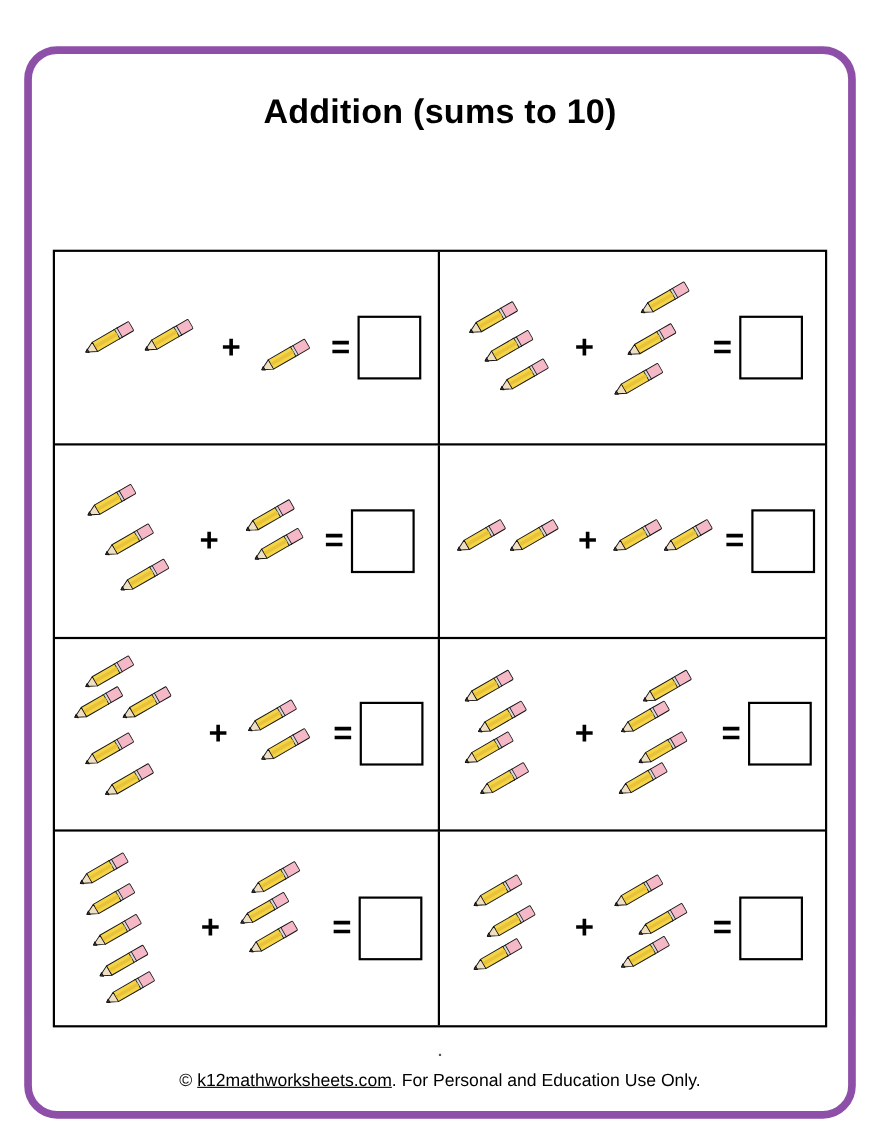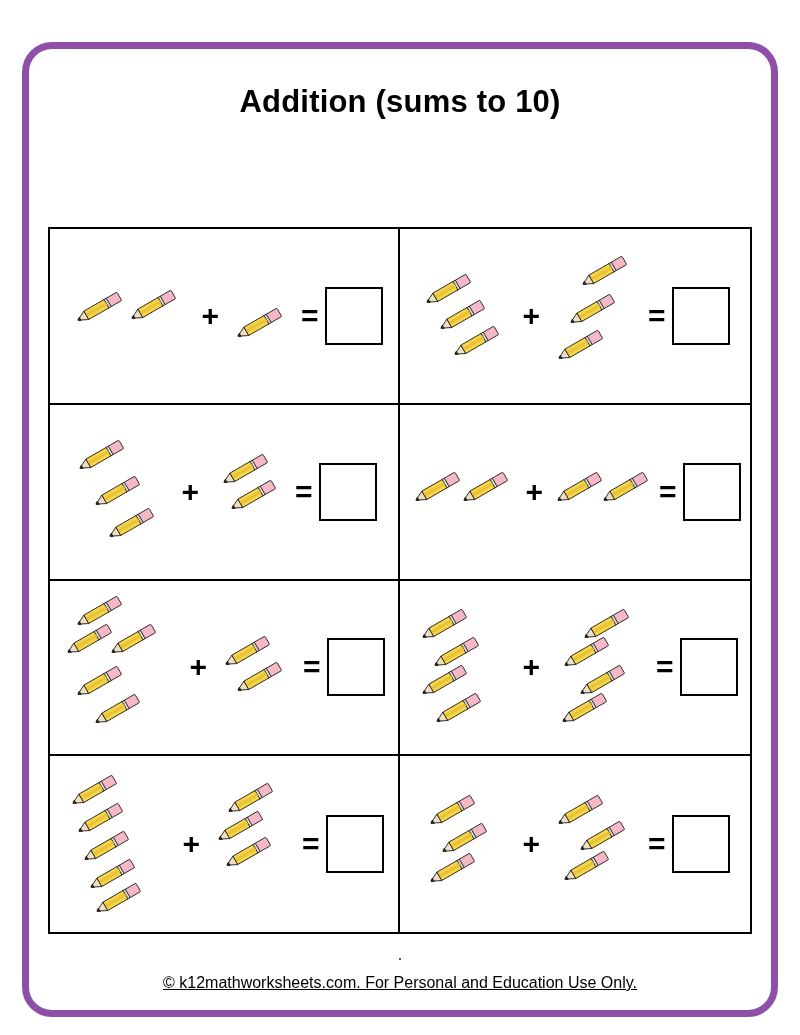--- a/index.html
+++ b/index.html
@@ -121,21 +121,20 @@
   }
 
   .footer {
     position: absolute;
     left: 0;
     right: 0;
     top: 962px;
     text-align: center;
     font-size: 16px;
     color: #000000;
-    text-decoration: underline;
   }
   .footer .link {
     text-decoration: underline;
     color: #000000;
   }
   .footer-dot {
     position: absolute;
     left: 399px;
     top: 946px;
     width: 2px;

